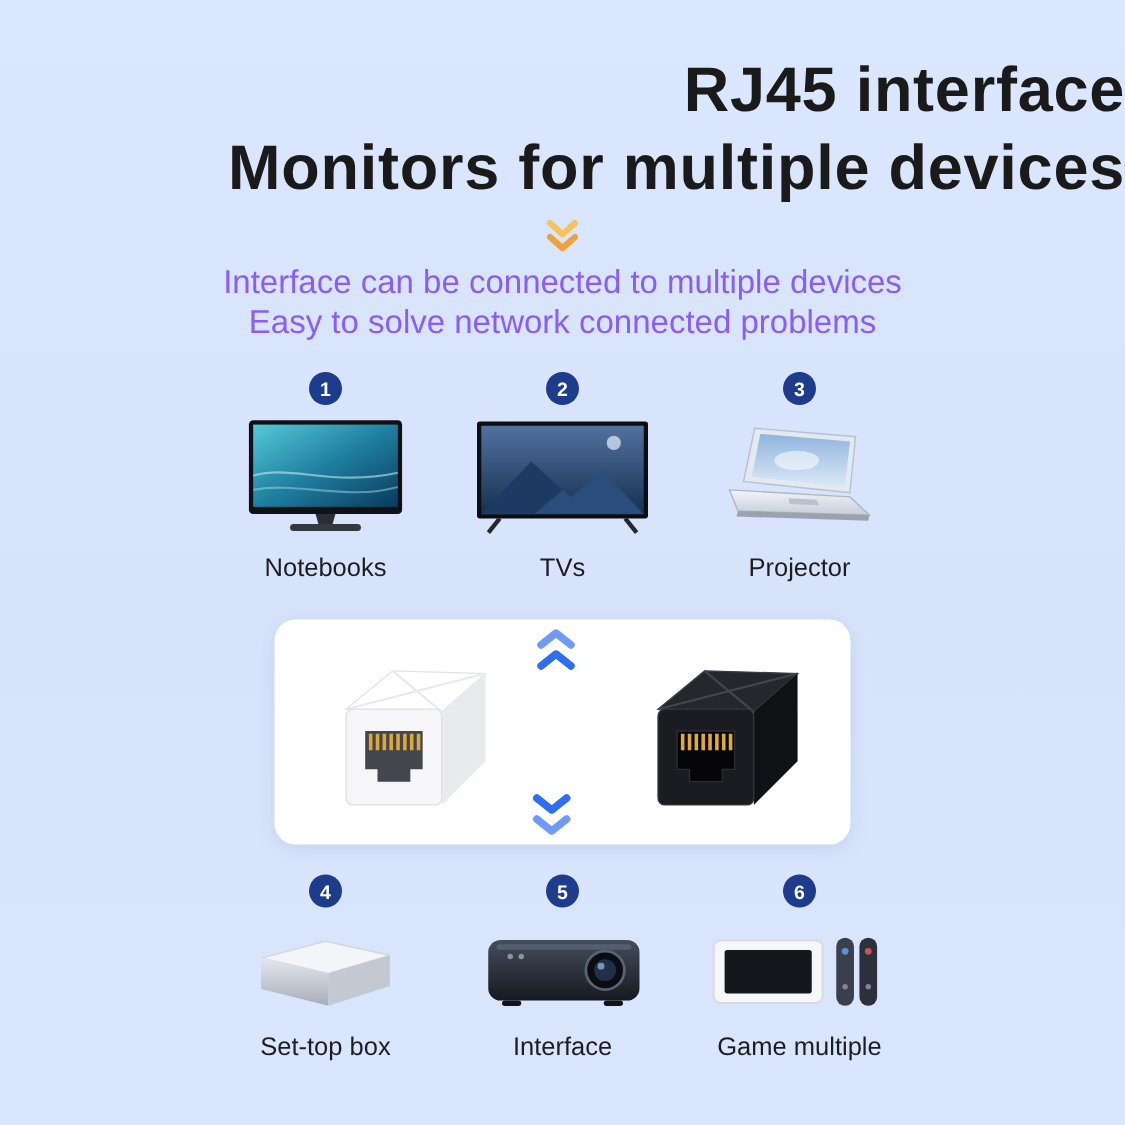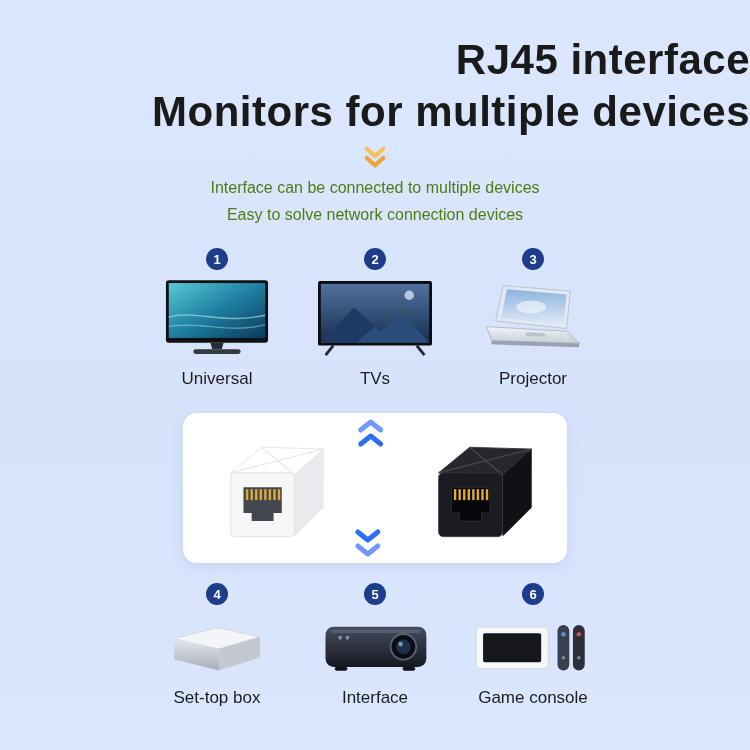--- a/index.html
+++ b/index.html
@@ -9,21 +9,21 @@
     background:linear-gradient(180deg,#dbe7fe 0%,#d7e3fb 55%,#dae6fd 100%);
     overflow:hidden;
   }
   .page{width:750px;height:750px;position:relative;}
 
   
   .header{padding-top:34px;text-align:center;}
   .title{margin:0;color:#1a1a1a;font-size:42px;line-height:52px;font-weight:bold;letter-spacing:0.5px;}
   .title-line{display:block;text-align:right;}
   .hint-chevron{margin:8px auto 2px;width:28px;height:24px;}
-  .description{margin:4px 0 0;color:#4d7c0f;font-size:16px;line-height:27px;}
+  .description{margin:4px 0 0;color:#8b5cf6;font-size:22px;line-height:27px;}
   .description span{display:block;}
 
   
   .device-row{display:flex;justify-content:center;gap:6px;margin-top:20px;}
   .device{width:152px;display:flex;flex-direction:column;align-items:center;}
   .badge{width:22px;height:22px;border-radius:50%;background:#1e3c8c;color:#ffffff;
          font-size:13px;font-weight:bold;display:flex;align-items:center;justify-content:center;
          margin-bottom:7px;}
   .device-art{height:82px;display:flex;align-items:flex-end;justify-content:center;}
   .device-art.small{height:66px;}
@@ -51,21 +51,21 @@
       <span class="title-line">Monitors for multiple devices</span>
     </h1>
     <div class="hint-chevron">
       <svg viewBox="0 0 30 26" width="28" height="24">
         <path d="M6,3 L15,11 L24,3" fill="none" stroke="#f6c35a" stroke-width="4.5" stroke-linecap="round" stroke-linejoin="round"></path>
         <path d="M6,13 L15,21 L24,13" fill="none" stroke="#efa23b" stroke-width="4.5" stroke-linecap="round" stroke-linejoin="round"></path>
       </svg>
     </div>
     <p class="description">
       <span>Interface can be connected to multiple devices</span>
-      <span>Easy to solve network connection devices</span>
+      <span>Easy to solve network connected problems</span>
     </p>
   </div>
 
   <div class="device-row">
 
     <div class="device">
       <div class="badge">1</div>
       <div class="device-art">
         <svg viewBox="0 0 110 84" width="104" height="80">
           <defs>
@@ -76,21 +76,21 @@
             </linearGradient>
           </defs>
           <rect x="1" y="1" width="108" height="66" rx="3" fill="#101114"></rect>
           <rect x="4" y="4" width="102" height="58" fill="url(#mon1)"></rect>
           <path d="M4,40 C30,32 60,48 106,38" stroke="#bfe9ee" stroke-width="1.5" fill="none" opacity="0.6"></path>
           <path d="M4,50 C35,44 70,58 106,48" stroke="#9fd8e2" stroke-width="1.5" fill="none" opacity="0.5"></path>
           <polygon points="48,67 62,67 60,74 50,74" fill="#2a2d33"></polygon>
           <rect x="30" y="74" width="50" height="5" rx="2.5" fill="#34383f"></rect>
         </svg>
       </div>
-      <div class="device-label">Universal</div>
+      <div class="device-label">Notebooks</div>
     </div>
 
     <div class="device">
       <div class="badge">2</div>
       <div class="device-art">
         <svg viewBox="0 0 120 84" width="114" height="80">
           <defs>
             <linearGradient id="tv1" x1="0" y1="0" x2="0" y2="1">
               <stop offset="0" stop-color="#51719f"></stop>
                 <stop offset="1" stop-color="#16304f"></stop>
@@ -244,18 +244,18 @@
           <rect x="2" y="14" width="80" height="46" rx="5" fill="#f6f7f9" stroke="#d7dbe1" stroke-width="1.5"></rect>
           <rect x="10" y="21" width="64" height="32" rx="2" fill="#15171c"></rect>
           <rect x="92" y="12" width="13" height="50" rx="6.5" fill="#3a404b"></rect>
           <rect x="109" y="12" width="13" height="50" rx="6.5" fill="#2b303a"></rect>
           <circle cx="98.5" cy="22" r="2.5" fill="#5b8fd4"></circle>
           <circle cx="115.5" cy="22" r="2.5" fill="#c85454"></circle>
           <circle cx="98.5" cy="48" r="2" fill="#7f8795"></circle>
           <circle cx="115.5" cy="48" r="2" fill="#7f8795"></circle>
         </svg>
       </div>
-      <div class="device-label">Game console</div>
+      <div class="device-label">Game multiple</div>
     </div>
 
   </div>
 
 </div>
 
 </body></html>

